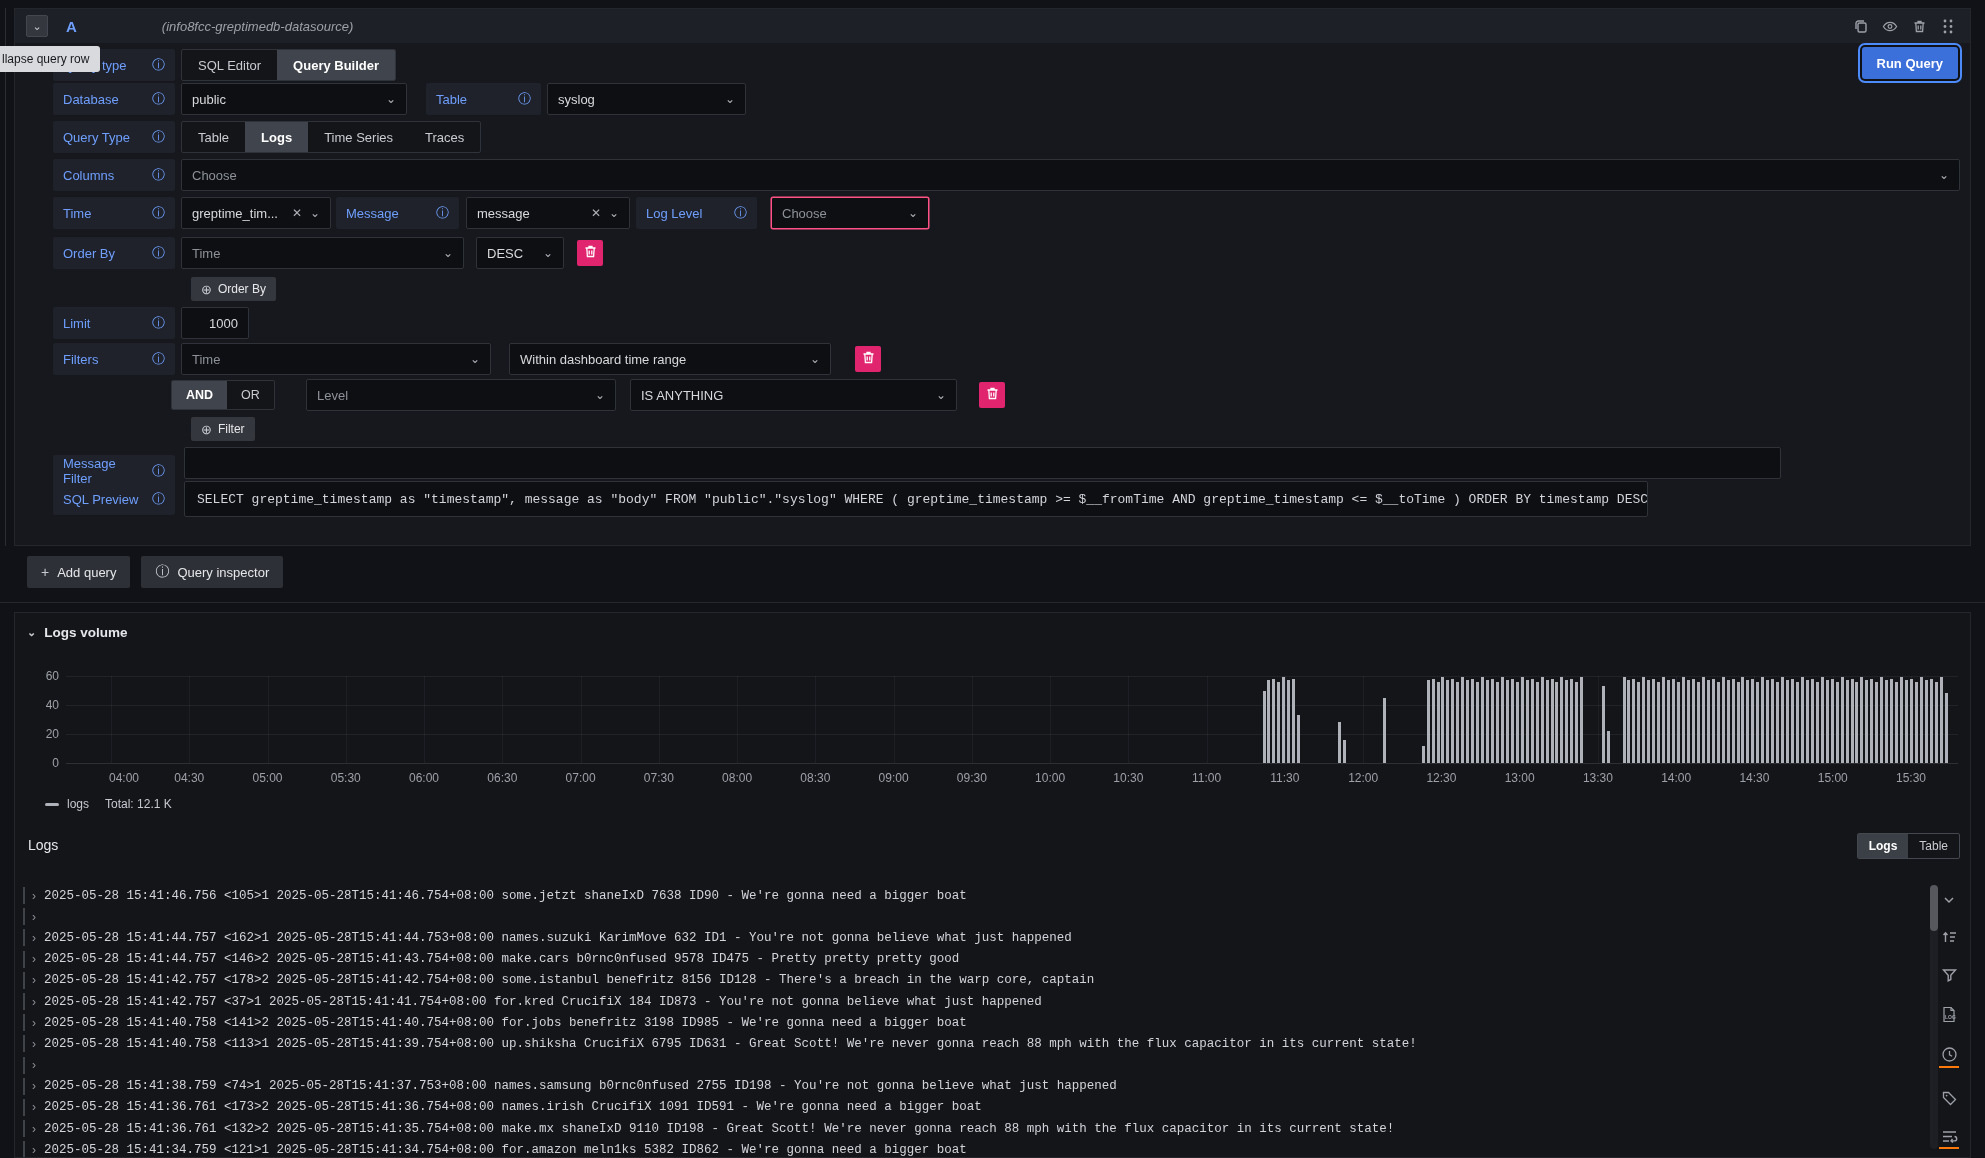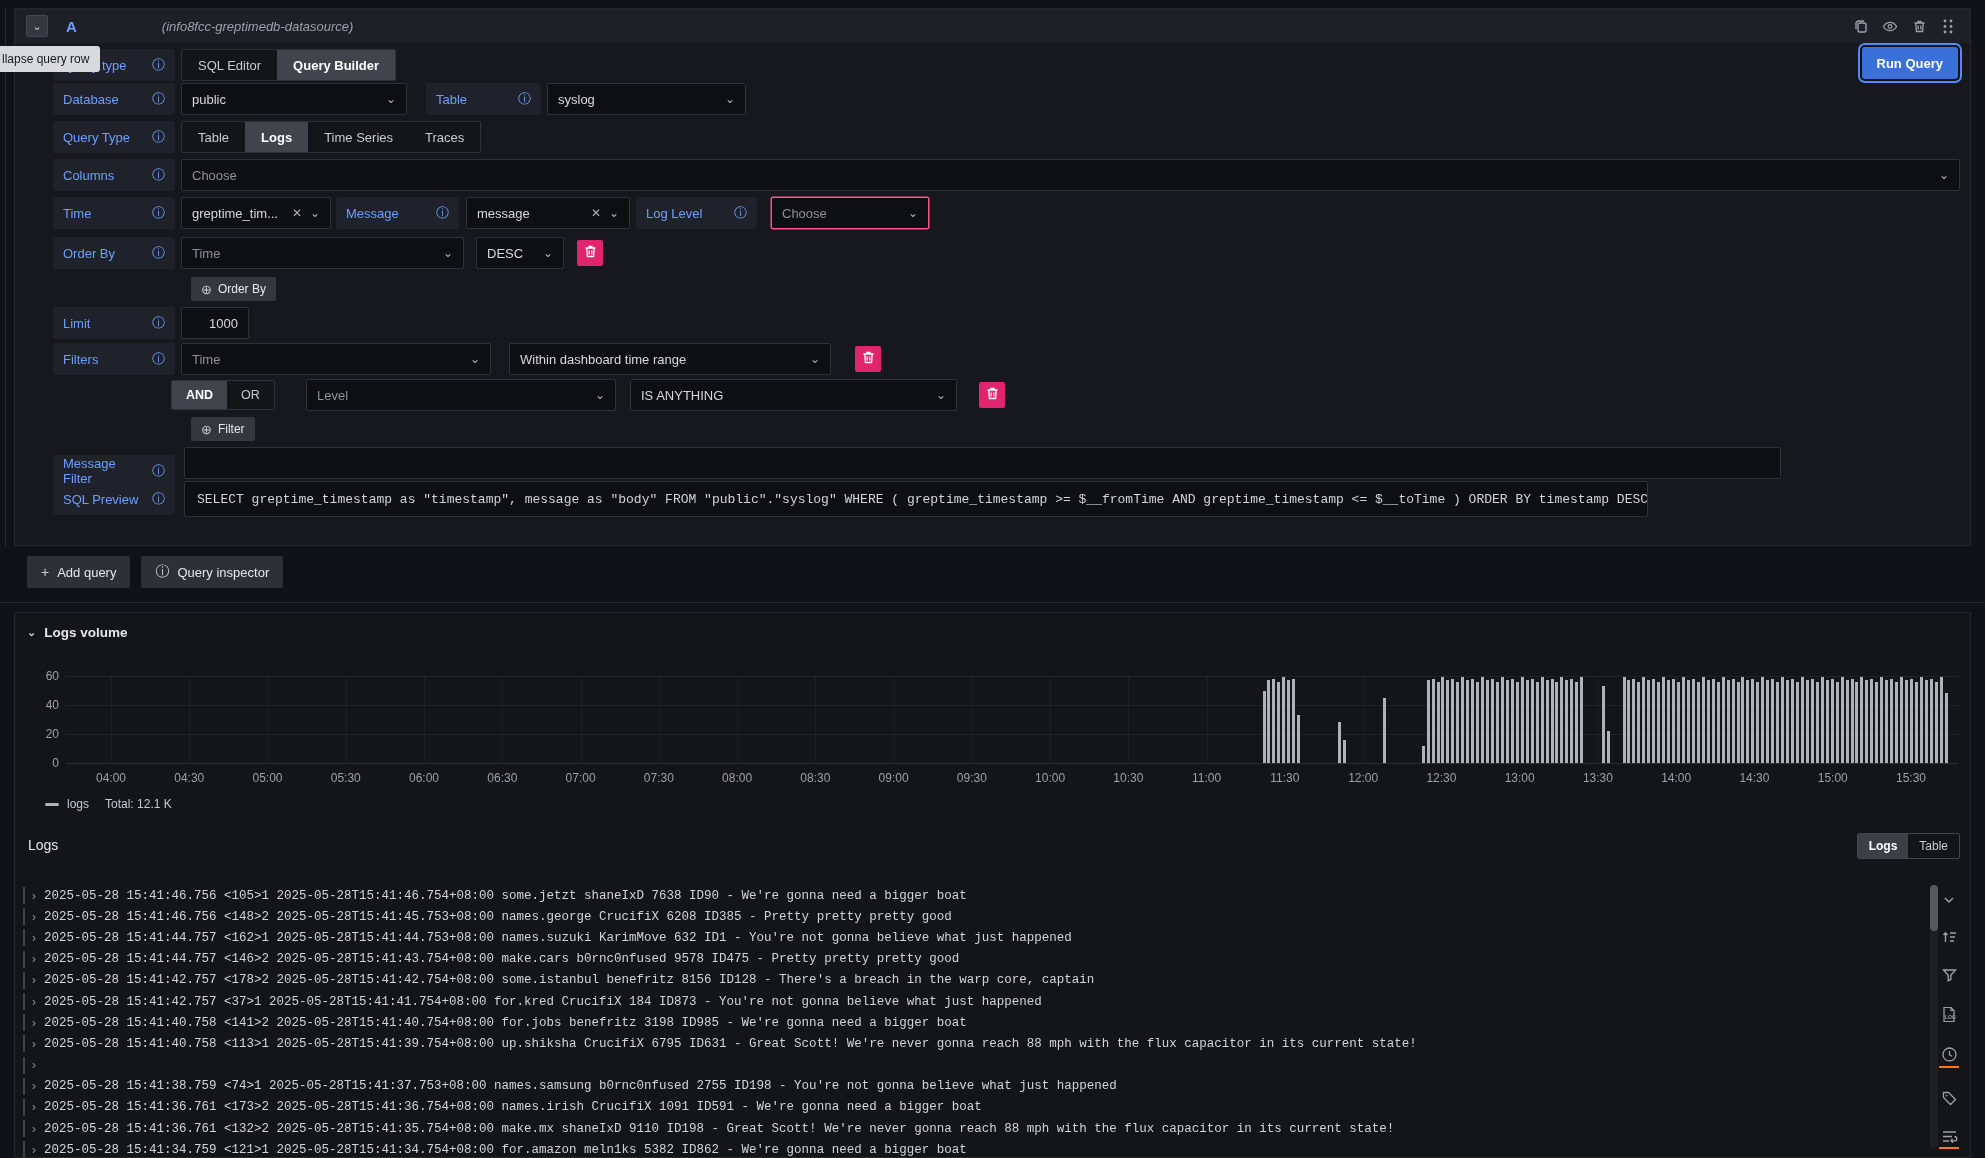--- a/index.html
+++ b/index.html
@@ -330,21 +330,21 @@
   <div id="chart">
       <div class="hgrid" style="top: 63px;"></div>
       <div class="ylab" style="left: 8px; top: 56px;">60</div>
       <div class="hgrid" style="top: 92px;"></div>
       <div class="ylab" style="left: 8px; top: 85px;">40</div>
       <div class="hgrid" style="top: 121px;"></div>
       <div class="ylab" style="left: 8px; top: 114px;">20</div>
       <div class="hgrid zero" style="top: 150px;"></div>
       <div class="ylab" style="left: 8px; top: 143px;">0</div>
       <div class="vgrid" style="left: 96px; top: 63px; height: 87px;"></div>
-      <div class="xlab" style="left: 68px; top: 158px;">04:00</div>
+      <div class="xlab" style="left: 68px; top: 158px; text-align: right;">04:00</div>
       <div class="vgrid" style="left: 174.26px; top: 63px; height: 87px;"></div>
       <div class="xlab" style="left: 146.26px; top: 158px;">04:30</div>
       <div class="vgrid" style="left: 252.52px; top: 63px; height: 87px;"></div>
       <div class="xlab" style="left: 224.52px; top: 158px;">05:00</div>
       <div class="vgrid" style="left: 330.78px; top: 63px; height: 87px;"></div>
       <div class="xlab" style="left: 302.78px; top: 158px;">05:30</div>
       <div class="vgrid" style="left: 409.04px; top: 63px; height: 87px;"></div>
       <div class="xlab" style="left: 381.04px; top: 158px;">06:00</div>
       <div class="vgrid" style="left: 487.3px; top: 63px; height: 87px;"></div>
       <div class="xlab" style="left: 459.3px; top: 158px;">06:30</div>
@@ -512,21 +512,20 @@
 
   <div class="log-rows" id="log-rows">
       <div class="log-row">
         <span class="edge"></span>
         <span class="exp">›</span>
         <span class="txt">2025-05-28 15:41:46.756 &lt;105&gt;1 2025-05-28T15:41:46.754+08:00 some.jetzt shaneIxD 7638 ID90 - We're gonna need a bigger boat</span>
       </div>
       <div class="log-row">
         <span class="edge"></span>
         <span class="exp">›</span>
-        <span class="txt">2025-05-28 15:41:46.756 &lt;148&gt;2 2025-05-28T15:41:45.753+08:00 names.george CrucifiX 6208 ID385 - Pretty pretty pretty good</span>
       </div>
       <div class="log-row">
         <span class="edge"></span>
         <span class="exp">›</span>
         <span class="txt">2025-05-28 15:41:44.757 &lt;162&gt;1 2025-05-28T15:41:44.753+08:00 names.suzuki KarimMove 632 ID1 - You're not gonna believe what just happened</span>
       </div>
       <div class="log-row">
         <span class="edge"></span>
         <span class="exp">›</span>
         <span class="txt">2025-05-28 15:41:44.757 &lt;146&gt;2 2025-05-28T15:41:43.754+08:00 make.cars b0rnc0nfused 9578 ID475 - Pretty pretty pretty good</span>

